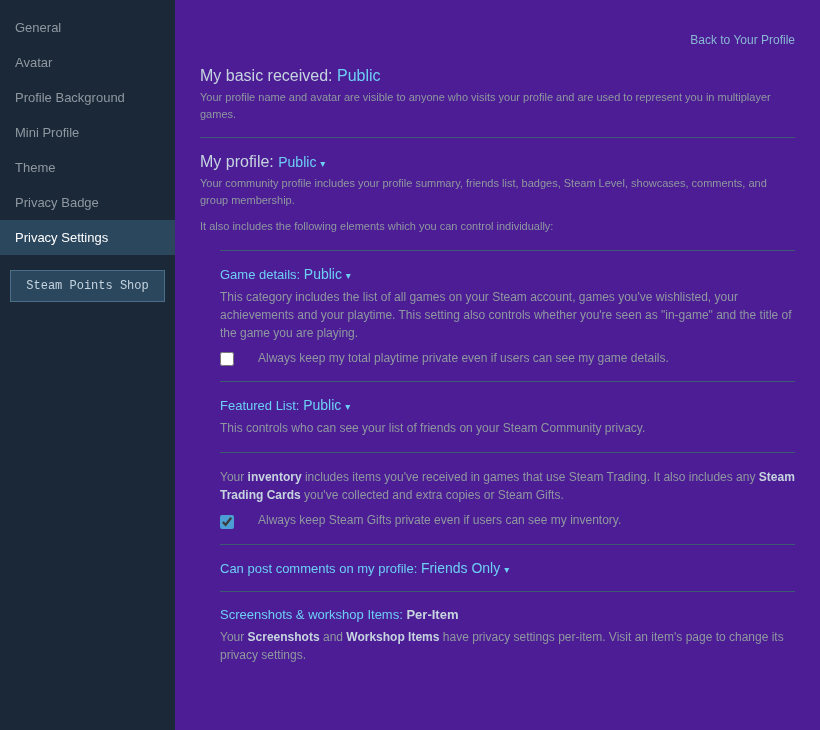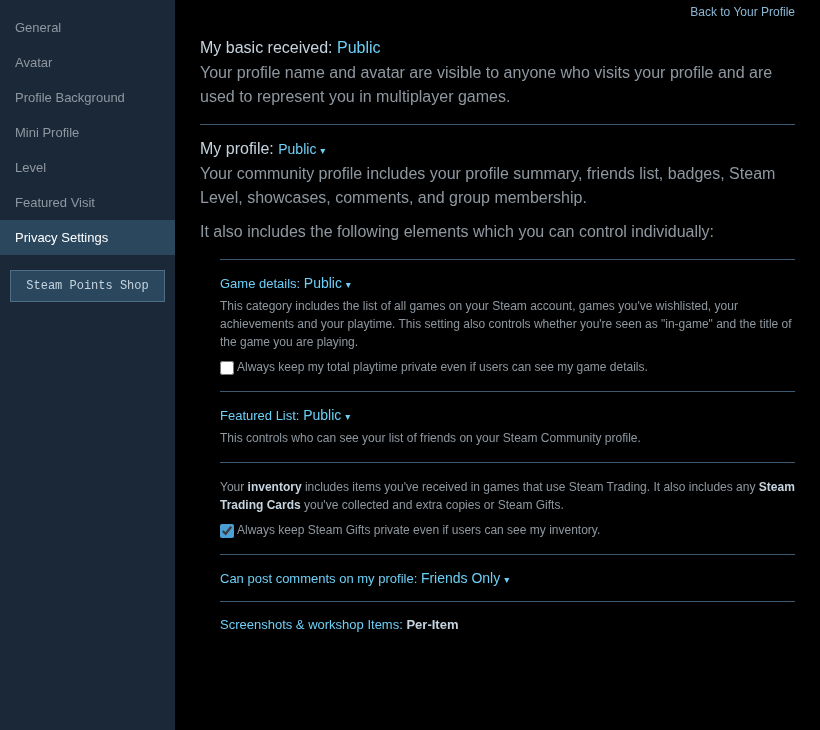--- a/index.html
+++ b/index.html
@@ -39,22 +39,22 @@
       color: #c6d4df;
       padding: 8px 12px;
       cursor: pointer;
       font-size: 12px;
       text-align: center;
       font-family: Liberation Mono, monospace;
     }
     
     .main-content {
       flex: 1;
-      background-color: #000000;
-      padding: 4px 25px;
+      background-color: #4c1d95;
+      padding: 32px 25px;
       overflow-y: auto;
     }
     .back-link {
       text-align: right;
       margin-bottom: 20px;
     }
     .back-link a {
       color: #8bb7d4;
       text-decoration: none;
       font-size: 12px;
@@ -62,21 +62,21 @@
     .section-title {
       color: #c6d4df;
       font-size: 16px;
       margin-bottom: 8px;
     }
     .section-title .highlight {
       color: #6dcff6;
     }
     .section-desc {
       color: #8f98a0;
-      font-size: 16px;
+      font-size: 11px;
       line-height: 1.5;
       margin-bottom: 10px;
     }
     .divider {
       border: none;
       border-top: 1px solid #3d5a73;
       margin: 15px 0;
     }
     .dropdown-link {
       color: #6dcff6;
@@ -100,22 +100,22 @@
       font-size: 12px;
       line-height: 1.5;
       margin-bottom: 8px;
     }
     .sub-section-desc .bold {
       color: #c6d4df;
       font-weight: bold;
     }
     .checkbox-row {
       display: flex;
-      align-items: flex-start;
-      gap: 3px;
+      align-items: flex-end;
+      gap: 24px;
       margin-top: 8px;
     }
     .checkbox-row input[type="checkbox"] {
       margin-top: 2px;
       min-width: 14px;
       height: 14px;
       cursor: pointer;
       accent-color: #4c9fd4;
     }
     .checkbox-label {
@@ -131,22 +131,22 @@
     }
   </style>
 </head>
 <body>
 
 <div class="sidebar">
   <div class="sidebar-item">General</div>
   <div class="sidebar-item">Avatar</div>
   <div class="sidebar-item">Profile Background</div>
   <div class="sidebar-item">Mini Profile</div>
-  <div class="sidebar-item">Level</div>
-  <div class="sidebar-item">Featured Visit</div>
+  <div class="sidebar-item">Theme</div>
+  <div class="sidebar-item">Privacy Badge</div>
   <div class="sidebar-item active">Privacy Settings</div>
   <button class="sidebar-points-btn">Steam Points Shop</button>
 </div>
 
 <div class="main-content">
 
   <div class="back-link">
     <a href="#">Back to Your Profile</a>
   </div>
 
@@ -194,21 +194,21 @@
     <hr class="divider">
 
     <div class="sub-section">
       <div class="sub-section-title">
         <span>Featured List:</span>
         <span class="dropdown-link">
           <span>Public</span>
           <span class="dropdown-arrow"> ▾</span>
         </span>
       </div>
-      <p class="sub-section-desc">This controls who can see your list of friends on your Steam Community profile.</p>
+      <p class="sub-section-desc">This controls who can see your list of friends on your Steam Community privacy.</p>
     </div>
 
     <hr class="divider">
 
     <div class="sub-section">
       <p class="sub-section-desc">
         <span>Your </span><span class="bold">inventory</span><span> includes items you've received in games that use Steam Trading. It also includes any </span><span class="bold">Steam Trading Cards</span><span> you've collected and extra copies or Steam Gifts.</span>
       </p>
       <div class="checkbox-row">
         <input type="checkbox" checked="" style="">
@@ -228,17 +228,20 @@
       </div>
     </div>
 
     <hr class="divider">
 
     <div class="sub-section">
       <div class="sub-section-title">
         <span>Screenshots &amp; workshop Items:</span>
         <span style="color:#c6d4df; font-size:13px;font-weight:bold;">Per-Item</span>
       </div>
+      <p class="sub-section-desc">
+        <span>Your </span><span class="bold">Screenshots</span><span> and </span><span class="bold">Workshop Items</span><span> have privacy settings per-item. Visit an item's page to change its privacy settings.</span>
+      </p>
     </div>
 
   </div>
 
 </div>
 
 </body></html>

